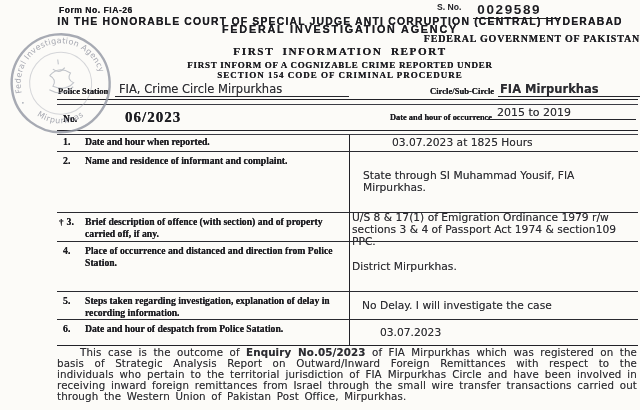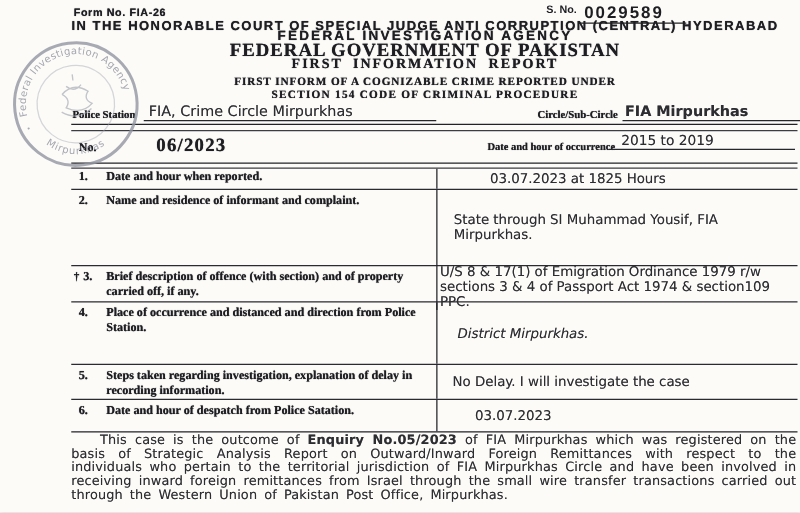--- a/index.html
+++ b/index.html
@@ -12,27 +12,27 @@
   .typed{font-family:"DejaVu Sans",sans-serif;color:#2c2c31;text-shadow:0 0 .4px rgba(40,40,45,.5);}
   .u{border-bottom:1.3px solid #26262c;}
 
   
   .form-no{position:absolute;left:59px;top:5px;font-family:"Liberation Sans",sans-serif;
     font-size:8.6px;font-weight:bold;letter-spacing:.5px;}
   .sno{position:absolute;left:437px;top:2px;font-family:"Liberation Sans",sans-serif;
     font-weight:bold;display:flex;align-items:flex-start;}
   .sno-label{font-size:8.6px;padding-bottom:2px;}
   .sno-val{font-size:13.5px;letter-spacing:1.6px;border-bottom:1.6px solid #222;
-    padding:0 18px 1px 4px;margin-left:2px;}
+    padding:0 18px 1px 4px;margin-left:12px;}
 
   
   .cline{position:absolute;left:40px;width:600px;text-align:center;white-space:nowrap;}
   .court{top:16px;font-family:"Liberation Sans",sans-serif;font-size:10.4px;font-weight:bold;letter-spacing:1.2px;}
   .agency{top:23px;font-family:"Liberation Sans",sans-serif;font-size:10.8px;font-weight:bold;letter-spacing:1.8px;}
-  .gov{top:32.5px;font-size:15px;font-weight:bold;letter-spacing:.8px;}
+  .gov{top:32.5px;font-size:10px;font-weight:bold;letter-spacing:.8px;text-align:right;}
   .title{top:45px;font-size:11.2px;font-weight:bold;letter-spacing:1.6px;word-spacing:4px;}
   .sub1{top:60px;font-size:9px;font-weight:bold;letter-spacing:.7px;}
   .sub2{top:69.5px;font-size:9px;font-weight:bold;letter-spacing:1px;}
 
   
   .station-row{position:absolute;left:58px;top:82px;width:580px;height:17px;}
   .ps-label{position:absolute;left:0;top:4px;font-size:8.6px;font-weight:bold;}
   .ps-value{position:absolute;left:57px;top:0;width:230px;font-size:11.5px;padding-left:4px;}
   .circle-label{position:absolute;left:372px;top:4px;font-size:8.6px;font-weight:bold;}
   .circle-value{position:absolute;left:440px;top:0;width:140px;font-size:11.5px;font-weight:bold;padding-left:2px;}
@@ -53,21 +53,21 @@
     font-size:10.7px;line-height:1.12;z-index:2;}
   .r1{height:16px;border-top:none;}
   .r1 .num,.r1 .label{padding-top:1px;}
   .r1 .value{padding-left:42px;}
   .r2{height:61px;}
   .r2 .value{padding-left:13px;}
   .r3{height:29px;}
   .r3 .num{padding-left:2px;}
   .r3 .value{padding-left:2px;align-items:flex-start;margin-top:-1px;}
   .r4{height:50px;}
-  .r4 .value{padding-left:16px;font-style:italic;}
+  .r4 .value{padding-left:2px;}
   .r5{height:28px;}
   .r5 .value{padding-left:12px;}
   .r6{height:27px;border-bottom:1.6px solid #222228;}
   .r6 .value{padding-left:30px;}
   .mark{font-weight:bold;margin-right:3px;font-size:9px;}
 
   
   .footer-para{position:absolute;left:57px;top:347px;width:580px;margin:0;
     text-align:justify;text-indent:23px;font-family:"DejaVu Sans",sans-serif;
     font-size:10.3px;line-height:10.9px;color:#2c2c31;letter-spacing:.12px;word-spacing:2.2px;

